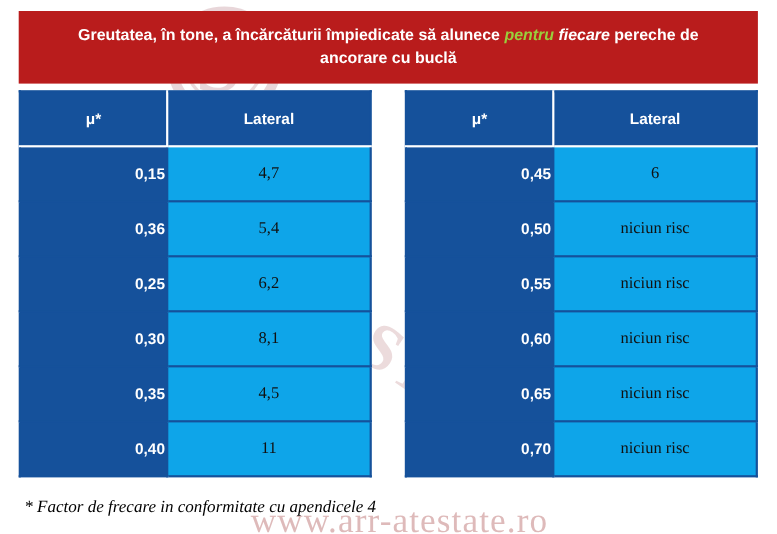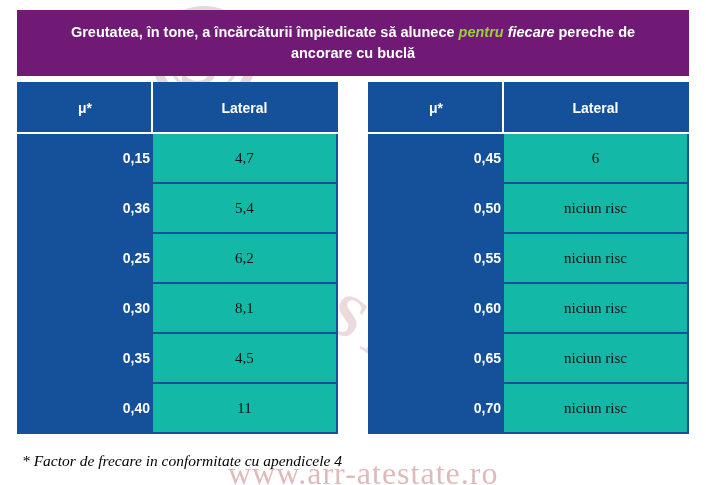--- a/index.html
+++ b/index.html
@@ -81,21 +81,21 @@
     position: relative;
     z-index: 2;
   }
 
   .title-bar {
     position: absolute;
     left: 17px;
     top: 10px;
     width: 672px;
     height: 66px;
-    background: #701a75;
+    background: #b91c1c;
     color: #ffffff;
     box-sizing: border-box;
     display: flex;
     align-items: center;
     justify-content: center;
     text-align: center;
     padding: 4px 24px;
   }
   .title-text {
     font-size: 14.5px;
@@ -144,21 +144,21 @@
   td.mu-cell {
     background: #15519b;
     color: #ffffff;
     font-size: 14px;
     font-weight: bold;
     text-align: right;
     border-color: #ffffff;
     border-left-color: #15519b;
   }
   td.val-cell {
-    background: #14b8a6;
+    background: #0ea5e9;
     color: #111111;
     font-size: 15px;
     text-align: center;
     font-family: "Liberation Serif", serif;
     border-color: #15519b;
   }
   col.c-mu { width: 42%; }
   col.c-val { width: 58%; }
 
   .footnote {

